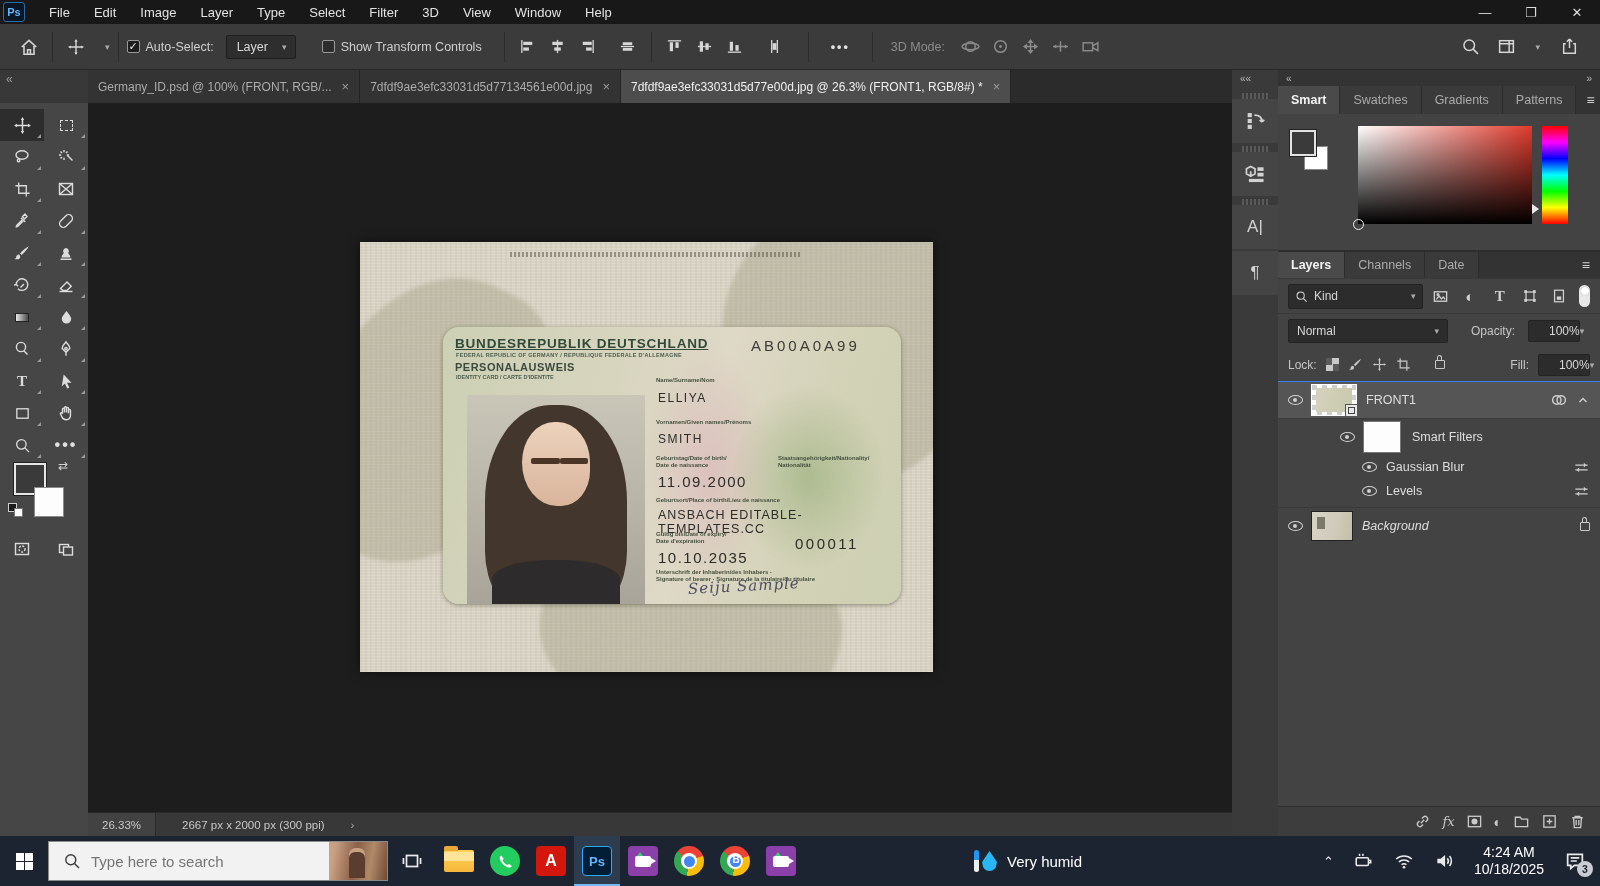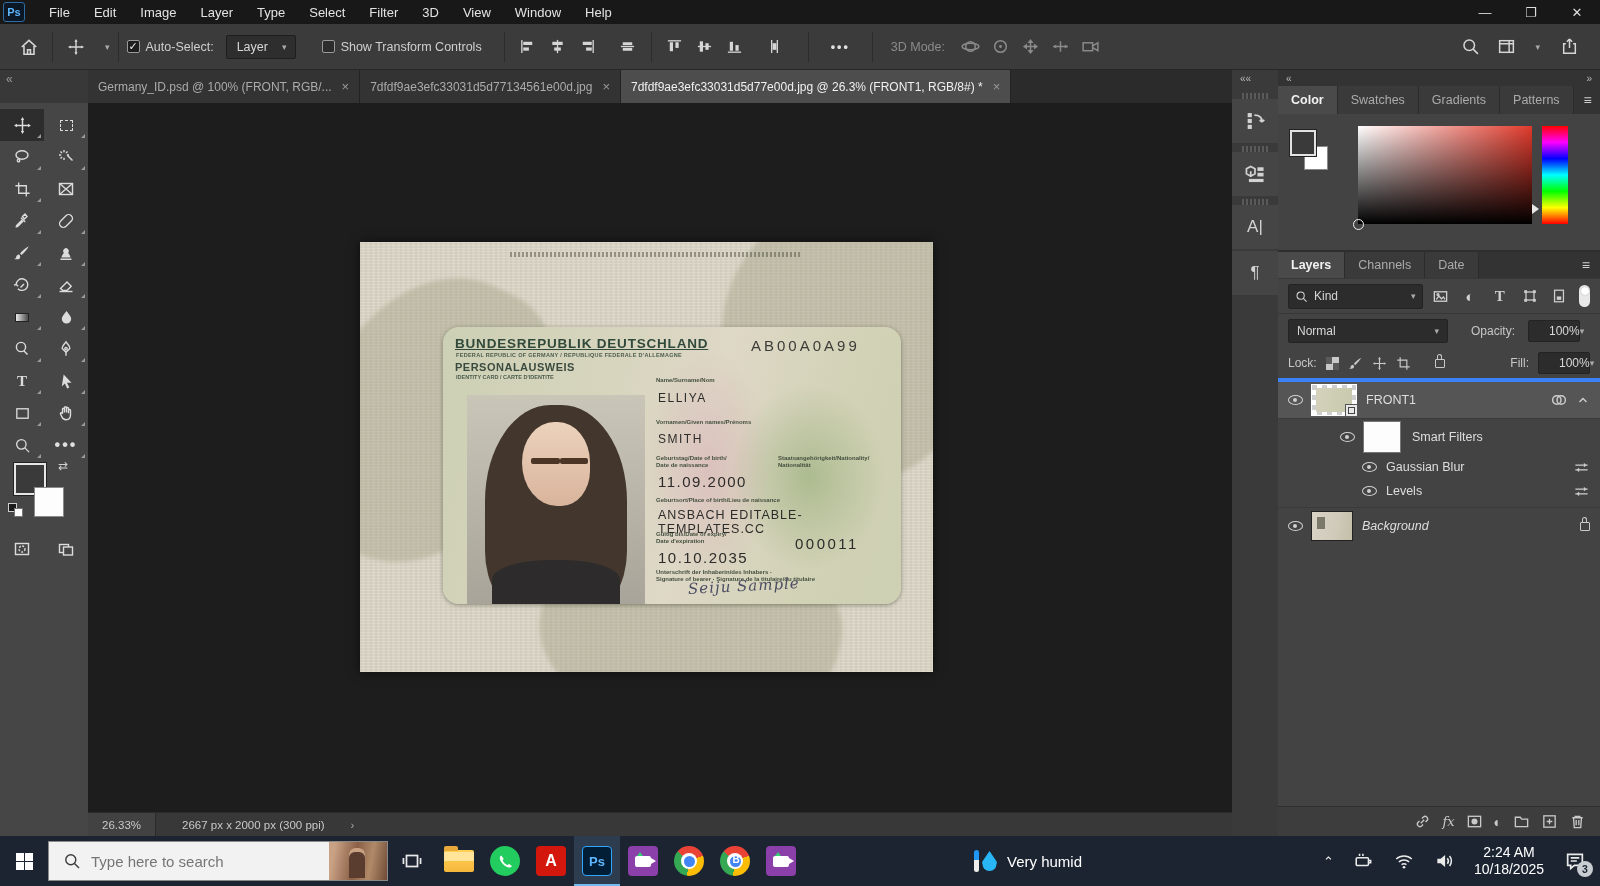--- a/index.html
+++ b/index.html
@@ -140,21 +140,21 @@
     display:flex; align-items:center; padding:0 6px; gap:6px; color:#d5d5d5; }
   .fi { width:24px; height:24px; display:flex; align-items:center; justify-content:center; color:#d0d0d0; }
   .pill { width:11px; height:22px; background:#e8e8e8; border-radius:6px; position:relative; margin-left:2px; }
   .pill::after { content:""; position:absolute; left:1.5px; top:2px; width:8px; height:8px; background:#fff;
     border-radius:50%; box-shadow:0 0 1px #888; }
   #blend-row { height:34px; gap:13px; }
   #blend-dd { width:160px; height:24px; background:#2c2c2c; border:1px solid #232323; border-radius:2px;
     display:flex; align-items:center; padding:0 8px; color:#d8d8d8; }
   .valbox { width:52px; height:22px; background:#2c2c2c; border:1px solid #232323; border-radius:2px;
     display:flex; align-items:center; justify-content:space-between; padding:0 20px; color:#d8d8d8; }
-  #lock-row { height:34px; gap:9px; border-bottom:4px solid #3b82f6; }
+  #lock-row { height:34px; gap:9px; border-bottom:1px solid #3b82f6; }
   .lock-ico { color:#c9c9c9; display:flex; align-items:center; }
   .checker { width:13px; height:13px; background:conic-gradient(#c9c9c9 0 25%, #5a5a5a 25% 50%, #c9c9c9 50% 75%, #5a5a5a 75%); }
 
   .eye { width:15px; height:10px; border:1.5px solid #cfcfcf; border-radius:50%; position:relative; flex:none; }
   .eye::after { content:""; position:absolute; left:50%; top:50%; width:4px; height:4px; margin:-2px 0 0 -2px;
     background:#cfcfcf; border-radius:50%; }
   .layer-row { position:relative; display:flex; align-items:center; color:#dedede; font-size:12.5px; }
   #row-front1 { height:37px; background:#555555; border-bottom:1px solid #3a3a3a; }
   .eye-cell { width:34px; display:flex; justify-content:center; flex:none; }
   .thumb { width:44px; height:30px; flex:none; position:relative; margin-right:10px;
@@ -833,21 +833,21 @@
   </div>
 </div>
 
 <div id="panels">
   <div id="panels-top">
     <span>«</span>
     <span>»</span>
   </div>
 
   <div class="ptabs">
-    <span class="ptab active">Color</span>
+    <span class="ptab active">Smart</span>
     <span class="ptab">Swatches</span>
     <span class="ptab">Gradients</span>
     <span class="ptab">Patterns</span>
     <span class="pmenu">≡</span>
   </div>
   <div id="color-content">
     <span class="mini-bg"></span>
     <span class="mini-fg"></span>
     <div id="sat-box">
       <span id="sat-cursor"></span>
@@ -1106,21 +1106,21 @@
         <svg class="ic" width="20" height="20">
           <use href="#s-wifi"></use>
         </svg>
       </span>
     <span class="tray-ic">
         <svg class="ic" width="20" height="20">
           <use href="#s-speaker"></use>
         </svg>
       </span>
     <span id="clock">
-      <span>2:24 AM</span><br>
+      <span>4:24 AM</span><br>
       <span>10/18/2025</span>
     </span>
     <span id="notif" class="tray-ic">
       <svg class="ic" width="22" height="22">
           <use href="#s-notif"></use>
         </svg>
       <span class="badge">3</span>
     </span>
   </div>
 </div>

